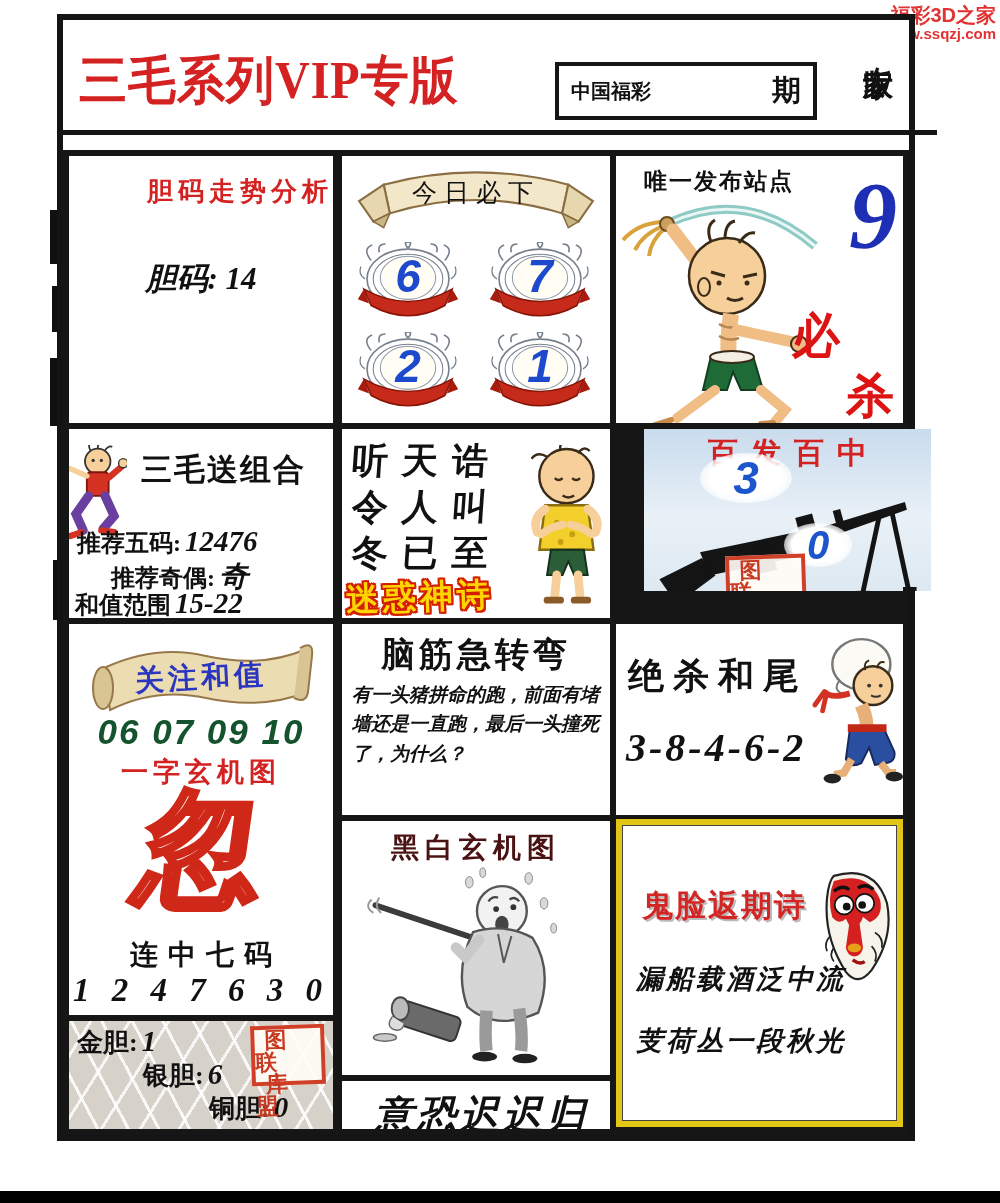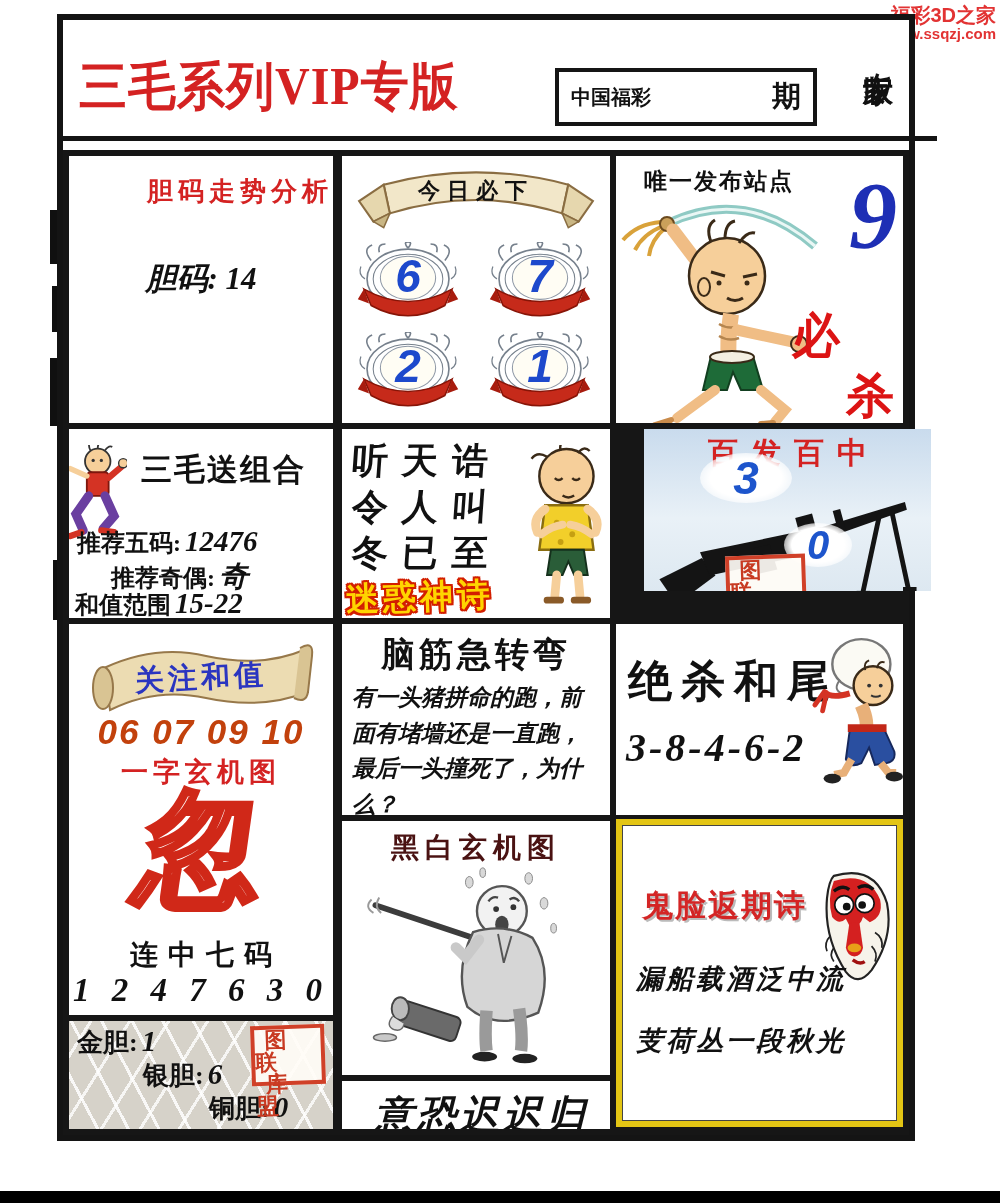--- a/index.html
+++ b/index.html
@@ -9,21 +9,21 @@
   }
   .abs{position:absolute;}
   
   .watermark{position:absolute;right:4px;top:4px;text-align:right;color:#e23333;font-weight:bold;line-height:1.1;font-family:"Liberation Sans",sans-serif;}
   .watermark .wm1{font-size:20px;}
   .watermark .wm2{font-size:15px;}
   
   .frame{position:absolute;left:57px;top:14px;width:858px;height:1127px;border:6px solid #141414;box-sizing:border-box;background:#fff;}
   .blob{position:absolute;background:#101010;}
   
-  .header{position:absolute;left:0;top:16px;width:874px;height:100px;border-bottom:5px solid #141414;}
+  .header{position:absolute;left:0;top:10px;width:874px;height:100px;border-bottom:5px solid #141414;}
   .main-title{position:absolute;left:16px;top:16px;font-size:48px;font-weight:bold;color:#c41a1a;letter-spacing:1px;transform:scaleY(1.08);transform-origin:top left;white-space:nowrap;}
   .period-box{position:absolute;left:492px;top:32px;width:262px;height:58px;border:4px solid #151515;box-sizing:border-box;display:flex;align-items:center;justify-content:space-between;padding:0 12px;background:#fff;}
   .period-box .issuer{font-size:20px;font-weight:bold;}
   .period-box .suffix{font-size:29px;font-weight:bold;}
   .edition{position:absolute;left:800px;top:12px;writing-mode:vertical-rl;text-orientation:upright;font-size:30px;font-weight:bold;letter-spacing:2px;line-height:1;}
   
   .grid{position:absolute;left:0;top:130px;width:846px;height:985px;background:#161616;}
   .cell{position:absolute;background:#fff;overflow:hidden;}
   .c-danma {left:6px;  top:6px;   width:264px;height:267px;}
   .c-jinri {left:279px;top:6px;   width:268px;height:267px;}
@@ -43,21 +43,21 @@
   .c-yikong{left:279px;top:931px; width:268px;height:48px;}
   .c-guilian{left:553px;top:669px;width:287px;height:308px;text-decoration:underline;}
   
   .red-title{color:#d42222;font-weight:bold;}
   .hand{font-style:italic;font-weight:bold;}
   
   .danma-title{left:0;right:0;top:18px;text-align:right;font-size:26px;letter-spacing:5px;}
   .danma-value{left:0;right:0;top:102px;text-align:center;font-size:31px;}
   
   .jinri-bannersvg{left:8px;top:2px;width:252px;height:80px;}
-  .jinri-bannertext{left:0;right:0;top:20px;text-align:center;font-size:22px;font-weight:bold;letter-spacing:7px;}
+  .jinri-bannertext{left:0;right:0;top:20px;text-align:center;font-size:25px;font-weight:normal;letter-spacing:7px;}
   .medal{width:104px;height:84px;}
   .medal .num{position:absolute;left:0;right:0;top:0;height:68px;display:flex;align-items:center;justify-content:center;
     font-size:46px;font-weight:bold;font-style:italic;color:#1d49cc;font-family:"Liberation Sans",sans-serif;}
   .m1{left:14px;top:86px;} .m2{left:146px;top:86px;} .m3{left:14px;top:176px;} .m4{left:146px;top:176px;}
   
   .weiyi-label{left:28px;top:10px;font-size:23px;font-weight:bold;letter-spacing:2px;}
   .big-nine{right:6px;top:14px;font-size:96px;line-height:.95;font-weight:bold;font-style:italic;color:#1e2fb5;}
   .kill-char{font-size:48px;font-weight:bold;color:#dc1414;}
   .kill1{left:176px;top:148px;} .kill2{left:230px;top:208px;}
   .weiyi-art{left:-2px;top:38px;width:212px;height:230px;}
@@ -83,31 +83,31 @@
   .oval0{left:140px;top:94px;width:68px;height:44px;font-size:40px;}
   
   .stamp{border:4px solid #d04028;background:rgba(255,252,246,.92);color:#c83a22;transform:rotate(-2deg);
     display:flex;flex-direction:column;justify-content:space-evenly;align-items:center;box-sizing:border-box;}
   .stamp .srow{font-size:22px;font-weight:bold;letter-spacing:10px;text-indent:10px;line-height:1;}
   .baifa-stamp{left:82px;top:126px;width:80px;height:62px;}
   .jindan-stamp{right:8px;top:4px;width:74px;height:60px;}
   
   .scroll-art{left:16px;top:6px;width:232px;height:92px;}
   .hezhi-banner{left:0;right:0;top:34px;text-align:center;font-size:29px;font-weight:bold;color:#2a35c0;letter-spacing:4px;transform:rotate(-3deg);}
-  .hezhi-values{left:0;right:0;top:88px;text-align:center;font-size:35px;font-weight:bold;font-style:italic;color:#c2410c;letter-spacing:2px;font-family:"Liberation Sans",sans-serif;}
+  .hezhi-values{left:0;right:0;top:88px;text-align:center;font-size:35px;font-weight:bold;font-style:italic;color:#14532d;letter-spacing:2px;font-family:"Liberation Sans",sans-serif;}
   .hezhi-sub{left:0;right:0;top:130px;text-align:center;font-size:27px;letter-spacing:5px;}
   .hezhi-big{left:0;right:0;top:158px;text-align:center;font-size:124px;line-height:1.1;font-weight:bold;transform:skewX(-8deg);
     color:#fff;-webkit-text-fill-color:#fff;-webkit-text-stroke:5px #d02818;}
   .hezhi-seven-label{left:0;right:0;top:312px;text-align:center;font-size:28px;font-weight:bold;letter-spacing:10px;text-indent:10px;}
   .hezhi-seven{left:0;right:0;top:348px;text-align:center;font-size:33px;font-weight:bold;font-style:italic;letter-spacing:7px;}
   
   .naojin-title{left:0;right:0;top:8px;text-align:center;font-size:34px;font-weight:bold;letter-spacing:4px;}
-  .naojin-text{left:10px;right:8px;top:56px;font-size:23px;font-weight:bold;font-style:italic;line-height:1.55;}
-  
-  .juesha-title{left:12px;top:28px;font-size:44px;font-weight:bold;letter-spacing:9px;white-space:nowrap;}
+  .naojin-text{left:10px;right:8px;top:56px;font-size:19px;font-weight:bold;font-style:italic;line-height:1.55;}
+  
+  .juesha-title{left:12px;top:28px;font-size:36px;font-weight:bold;letter-spacing:9px;white-space:nowrap;}
   .juesha-value{left:10px;top:100px;font-size:40px;font-weight:bold;font-style:italic;letter-spacing:3px;}
   .juesha-art{right:0;top:6px;width:92px;height:180px;}
   
   .dan-line{white-space:nowrap;}
   .dan-line .lab{font-size:26px;font-weight:bold;}
   .dan-line .val{font-size:29px;font-weight:bold;font-style:italic;}
   .dgold{left:8px;top:4px;} .dsilver{left:74px;top:37px;} .dcopper{left:140px;top:70px;}
   
   .heibai-title{left:0;right:0;top:8px;text-align:center;font-size:28px;font-weight:bold;letter-spacing:6px;color:#4a1212;}
   .heibai-art{left:18px;top:44px;width:232px;height:206px;}

